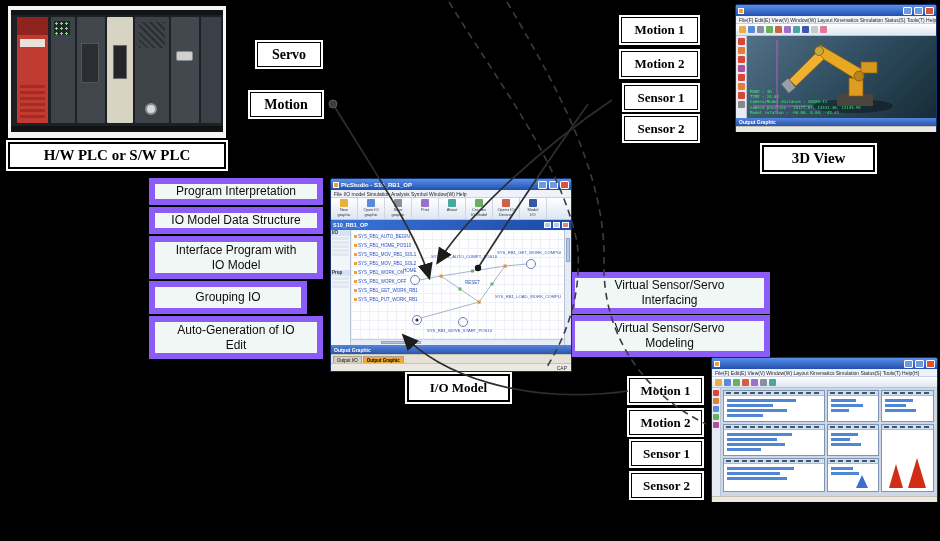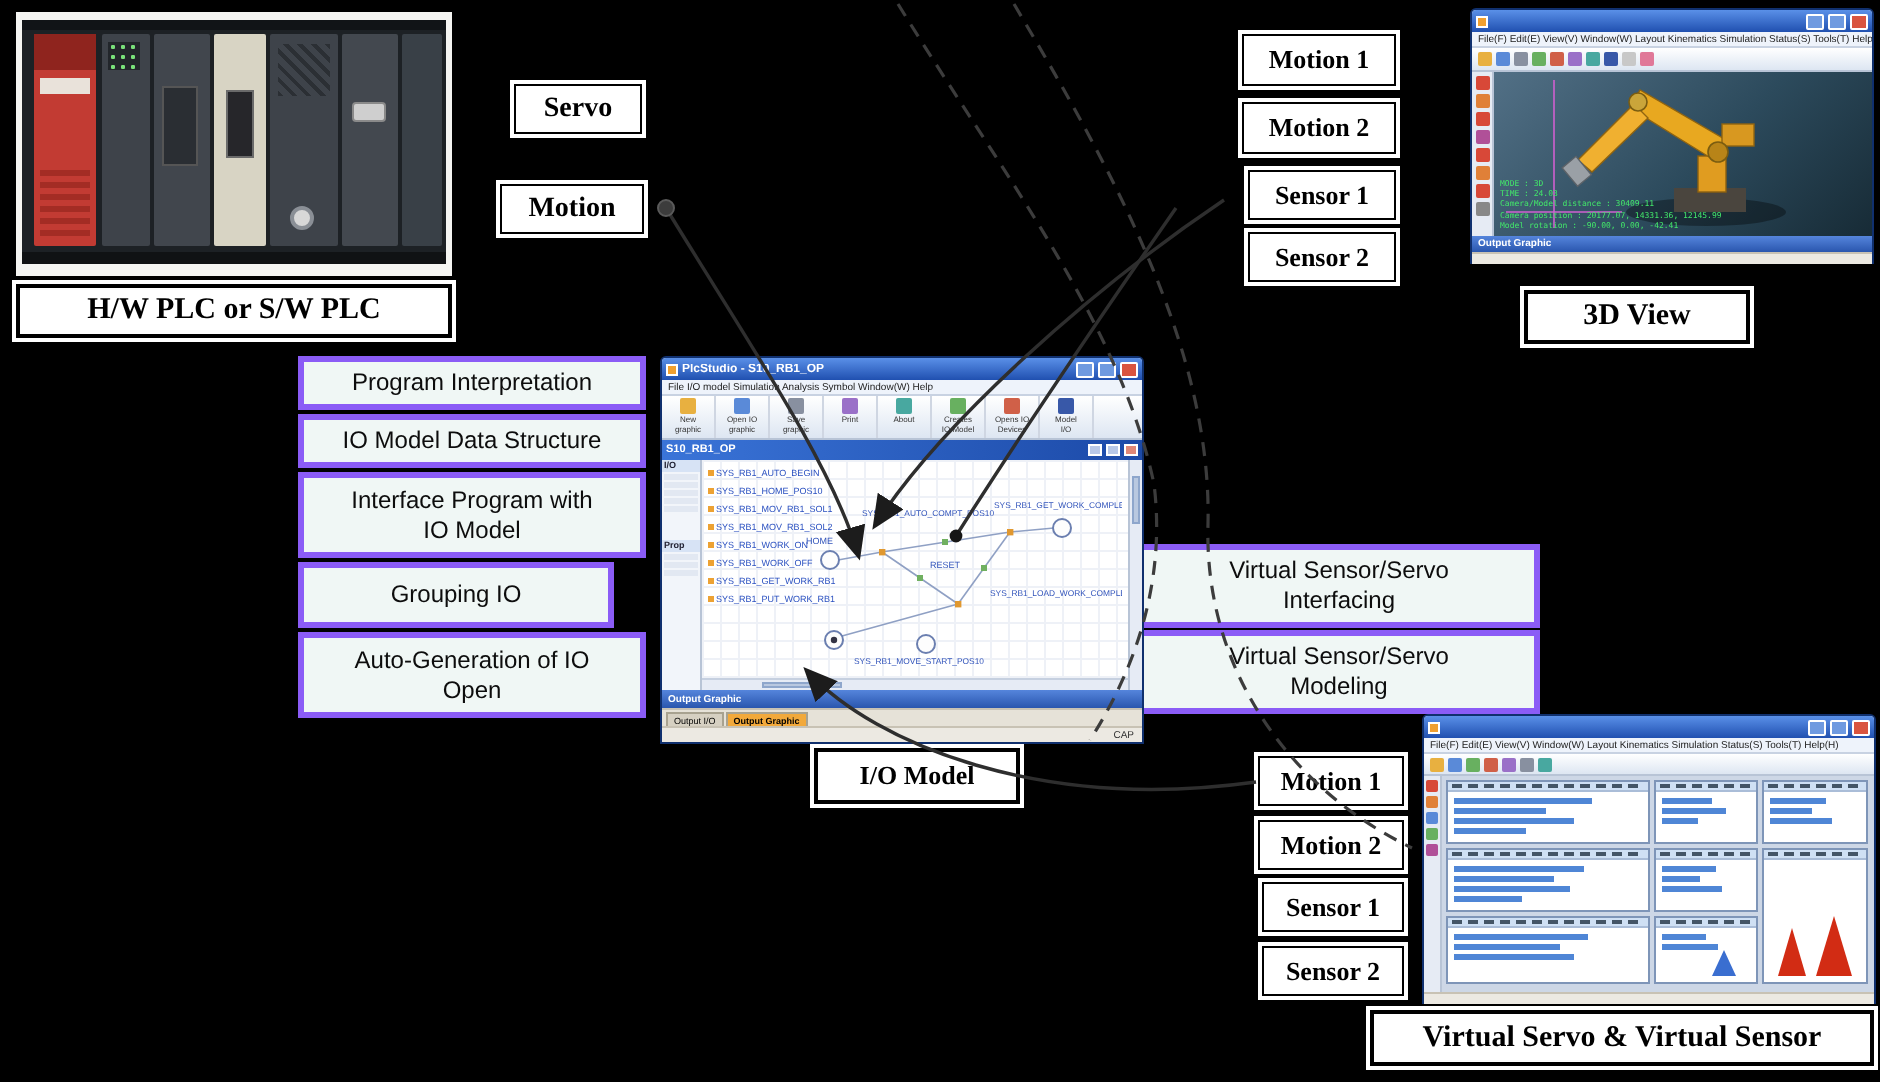--- a/index.html
+++ b/index.html
@@ -10,21 +10,21 @@
   
   .cap { position:absolute; display:flex; align-items:center; justify-content:center;
          background:#fff; border:2px solid #000; box-shadow:0 0 0 2px #fff;
          font-family:"Liberation Serif", serif; font-weight:bold; color:#000;
          font-size:15px; text-align:center; }
   .sig { position:absolute; display:flex; align-items:center; justify-content:center;
          background:#fff; border:1px solid #000; box-shadow:0 0 0 2px #fff;
          font-family:"Liberation Serif", serif; font-weight:bold; color:#000;
          font-size:13px; }
   .step { position:absolute; display:flex; align-items:center; justify-content:center;
-          background:#f0f7f5; border:3px solid #8b5cf6; color:#0d0d0d;
+          background:#f0f7f5; border:6px solid #8b5cf6; color:#0d0d0d;
           font-size:12px; line-height:1.25; text-align:center; white-space:pre-line; }
 
   
   .overlay { position:absolute; left:0; top:0; pointer-events:none; z-index:50; }
   .solid { fill:none; stroke:#2e2e2e; stroke-width:1.7px; }
   .dash  { fill:none; stroke:#3c3c3c; stroke-width:1.6px; stroke-dasharray:7 5; }
 
   
   .plcphoto { position:absolute; left:8px; top:6px; width:218px; height:132px; background:#f5f5f2; }
   .rack { position:absolute; left:3px; top:4px; right:3px; bottom:6px; background:#1d2125; border-radius:2px; }
@@ -174,21 +174,21 @@
   <div class="sig" style="left:629px; top:410px; width:73px; height:25px;">Motion 2</div>
   <div class="sig" style="left:631px; top:441px; width:71px; height:25px;">Sensor 1</div>
   <div class="sig" style="left:631px; top:473px; width:71px; height:25px;">Sensor 2</div>
 
   <div class="step" style="left: 149px; top: 178px; width: 174px; height: 27px; white-space: pre-line;">Program Interpretation</div>
   <div class="step" style="left: 149px; top: 236px; width: 174px; height: 43px; white-space: pre-line;">Interface Program with
 IO Model</div>
   <div class="step" style="left: 149px; top: 207px; width: 174px; height: 27px; white-space: pre-line;">IO Model Data Structure</div>
   <div class="step" style="left: 149px; top: 281px; width: 158px; height: 33px; white-space: pre-line;">Grouping IO</div>
   <div class="step" style="left: 149px; top: 316px; width: 174px; height: 43px; white-space: pre-line;">Auto-Generation of IO
-Open</div>
+Edit</div>
 
   <div class="step" style="left: 569px; top: 272px; width: 201px; height: 42px; white-space: pre-line;">Virtual Sensor/Servo
 Interfacing</div>
   <div class="step" style="left: 569px; top: 315px; width: 201px; height: 42px; white-space: pre-line;">Virtual Sensor/Servo
 Modeling</div>
 
   <div class="win" style="left:735px; top:4px; width:202px; height:128px;">
     <div class="xp-title">
       <span class="xp-ico"></span>
       <span class="t"></span>
@@ -472,21 +472,20 @@
           <div class="bars">
               <i style="width: 48%;"></i>
               <i style="width: 60%;"></i>
             </div>
           <span class="tri blue" style="left:28px"></span>
         </div>
       </div>
     </div>
     <div class="statusbar" style="height:6px"></div>
   </div>
-  <div class="cap" style="left:685px; top:505px; width:252px; height:28px;">Virtual Servo &amp; Virtual Sensor</div>
 
   <svg class="overlay" width="940" height="541">
     <defs>
       <marker id="ah" markerWidth="11" markerHeight="10" refX="8" refY="4.5" orient="auto">
         <path d="M0,0 L10,4.5 L0,9 Z" fill="#1c1c1c"></path>
       </marker>
     </defs>
     <path class="solid" d="M333,104 C372,168 416,232 429,277" marker-end="url(#ah)"></path>
     <path class="solid" d="M478,268 C516,208 556,150 588,104"></path>
     <path class="solid" d="M612,100 C545,145 470,212 438,262" marker-end="url(#ah)"></path>

